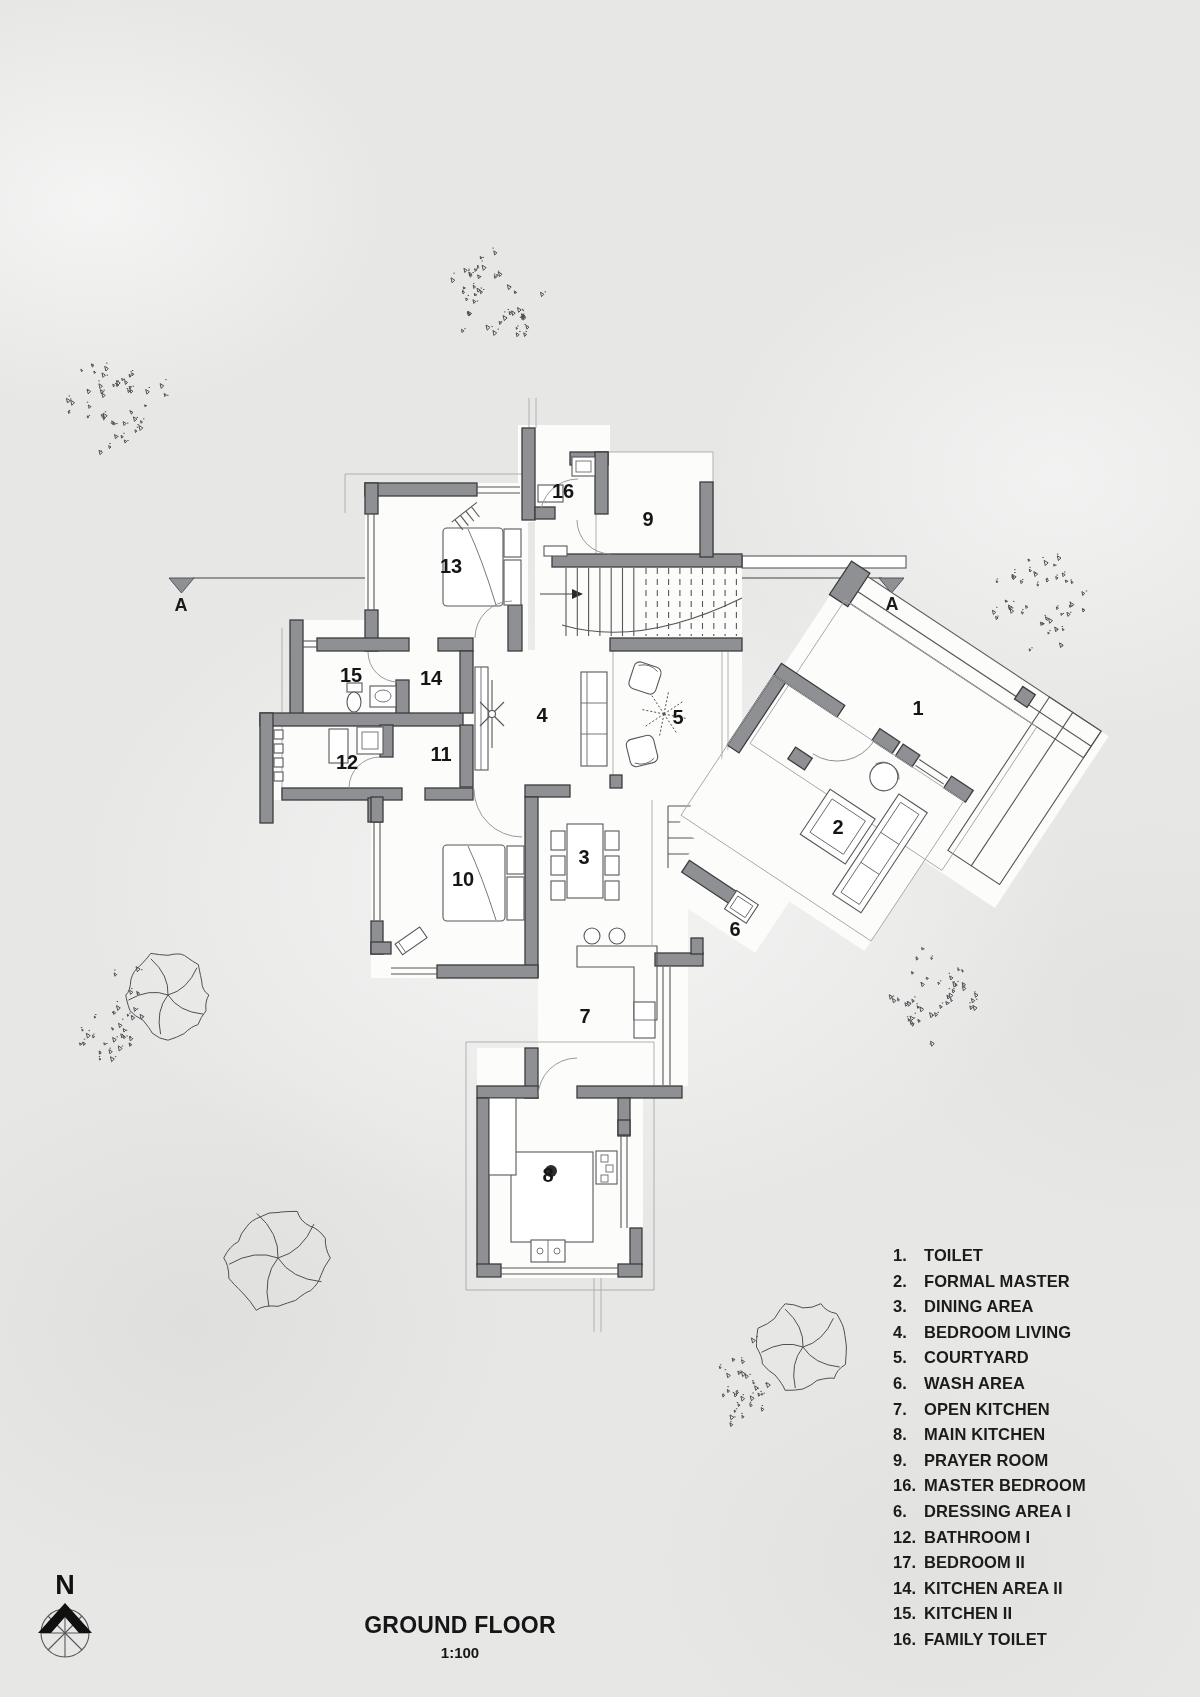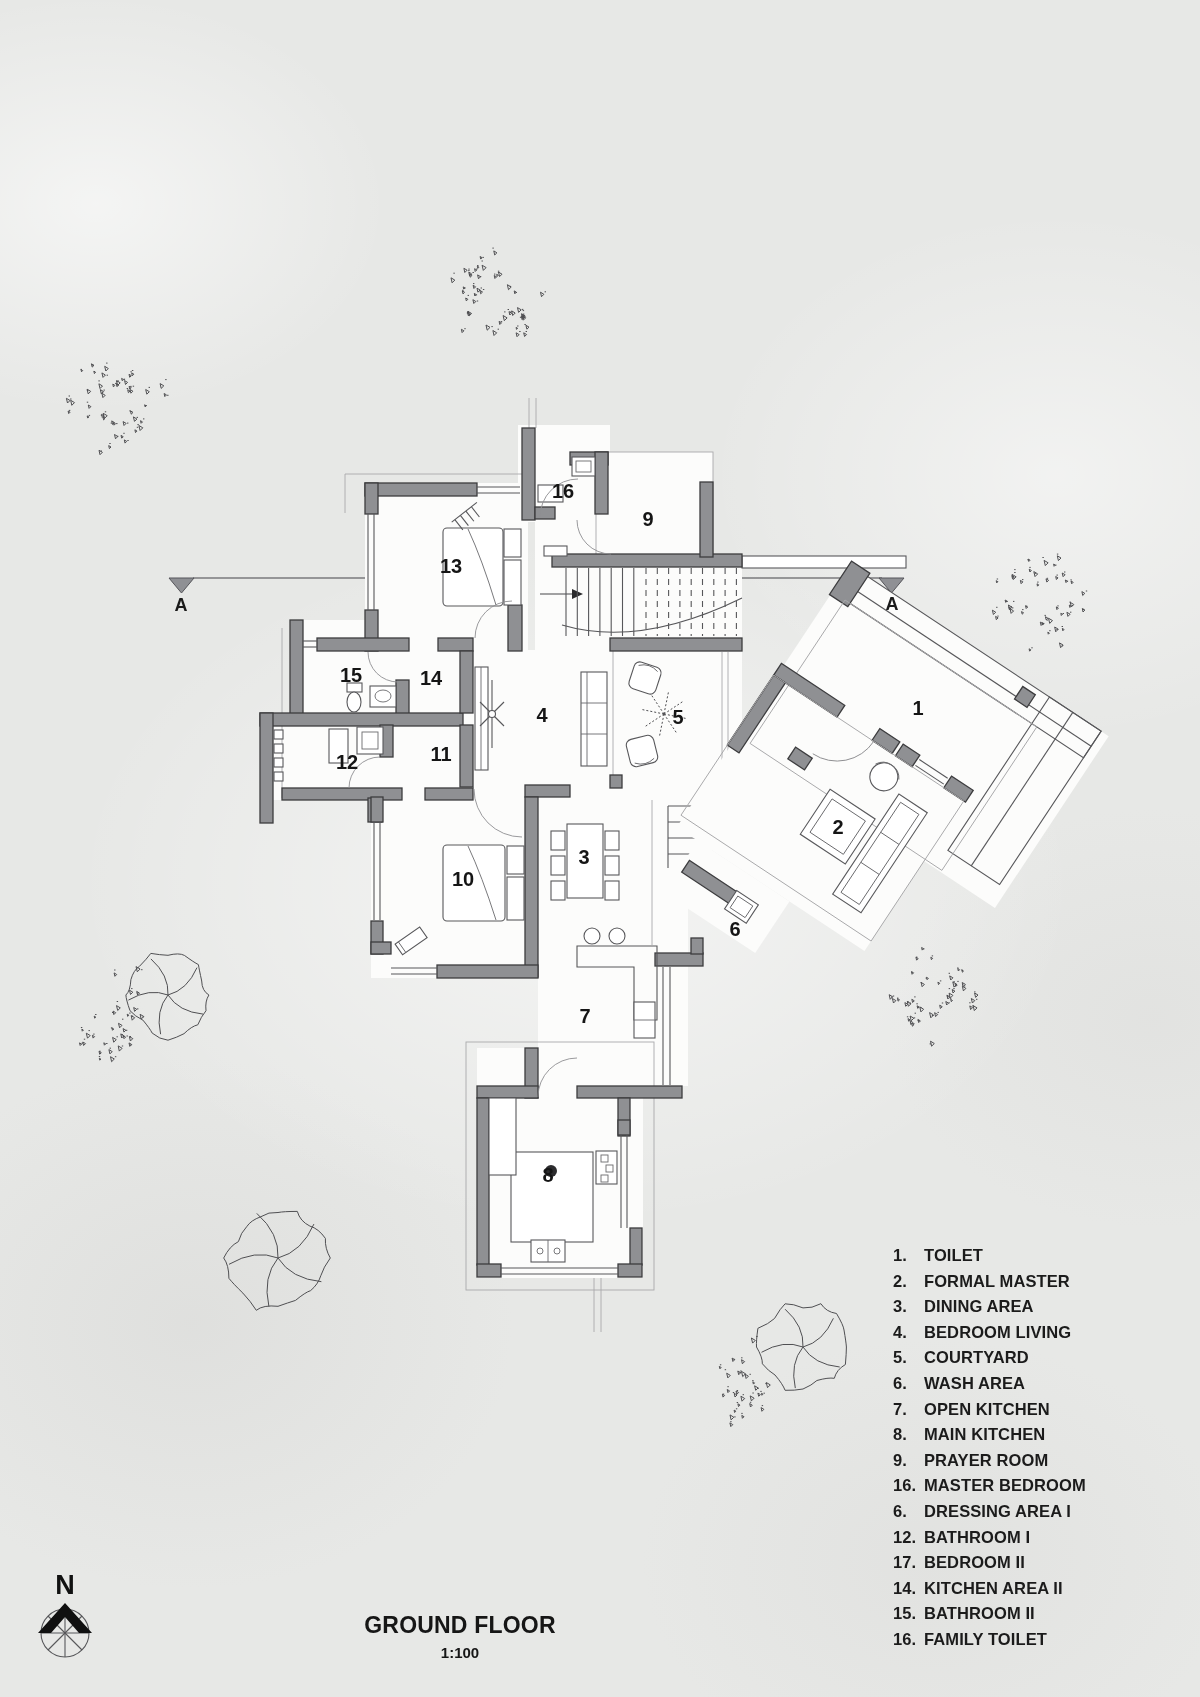--- a/index.html
+++ b/index.html
@@ -712,20 +712,20 @@
       <div class="legend-row">
         <span class="num">17.</span>
         <span>BEDROOM II</span>
       </div>
       <div class="legend-row">
         <span class="num">14.</span>
         <span>KITCHEN AREA II</span>
       </div>
       <div class="legend-row">
         <span class="num">15.</span>
-        <span>BATHROOM II</span>
+        <span>KITCHEN II</span>
       </div>
       <div class="legend-row">
         <span class="num">16.</span>
         <span>FAMILY TOILET</span>
       </div>
     </div>
 </div>
 
 </body></html>

